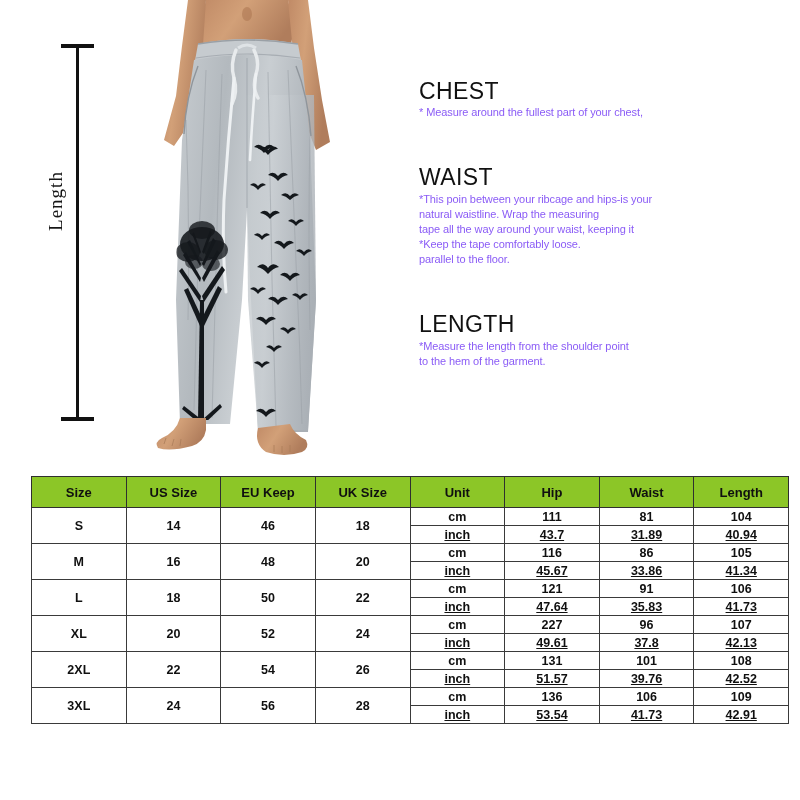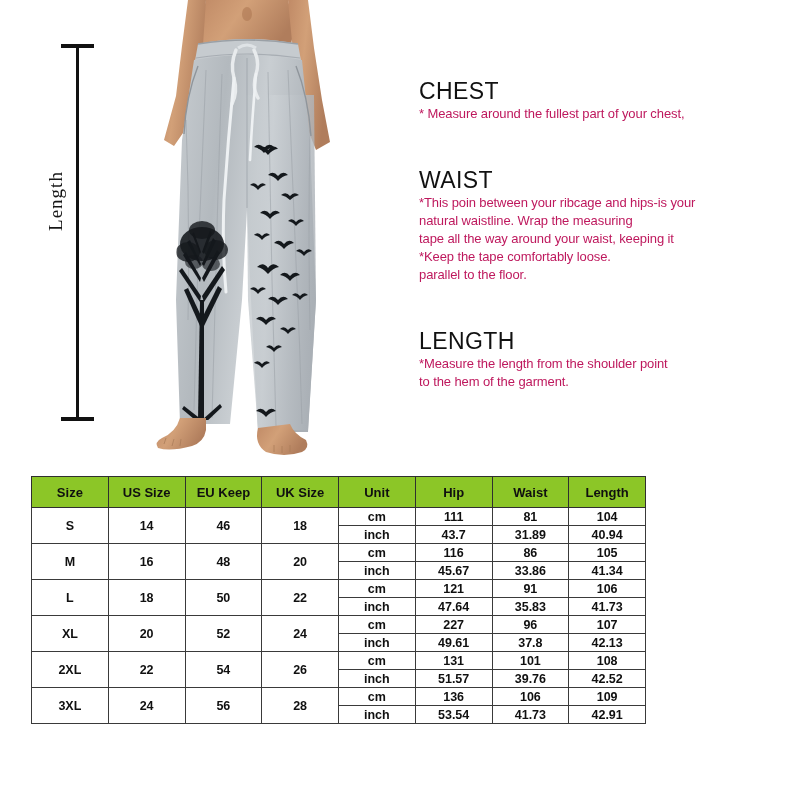--- a/index.html
+++ b/index.html
@@ -75,36 +75,36 @@
   .instr-block { margin-bottom: 11px; margin-top: 44px; }
   .instr-heading {
     font-size: 23px;
     font-weight: 400;
     letter-spacing: 0.4px;
     color: #111111;
     margin: 0 0 1px 0;
     line-height: 1.14;
   }
   .instr-line {
-    font-size: 13px;
+    font-size: 11px;
     line-height: 1.38;
-    color: #be185d;
+    color: #8b5cf6;
     margin: 0;
     letter-spacing: -0.1px;
   }
 
   
   #size-table-wrap {
     position: absolute;
     left: 31px; top: 476px;
     width: 746px;
   }
   table.size-table {
     border-collapse: collapse;
-    width: 615px;
+    width: 758px;
     table-layout: fixed;
     padding-left: 40px;
   }
   table.size-table th,
   table.size-table td {
     border: 1.6px solid #3a3a3a;
     text-align: center;
     font-size: 12.5px;
     font-weight: bold;
     color: #101010;
@@ -116,21 +116,21 @@
     background: #8CC627;
     height: 30px;
     font-size: 13px;
     border-color: #2f2f2f;
   }
   table.size-table td.size-cell,
   table.size-table td.spec-cell {
     border-width: 1.8px;
   }
   tr.row-cm td { border-bottom-width: 1.1px; }
-  tr.row-inch td { border-top-width: 1.1px; }
+  tr.row-inch td { border-top-width: 1.1px; text-decoration: underline; }
   td.unit-cell { border-left-width: 2.4px; }
   th.unit-head { border-left-width: 2.4px; }
 </style>
 </head>
 <body>
 
 <div id="top-area">
 
   <div id="length-measure">
     <div class="cap top"></div>

